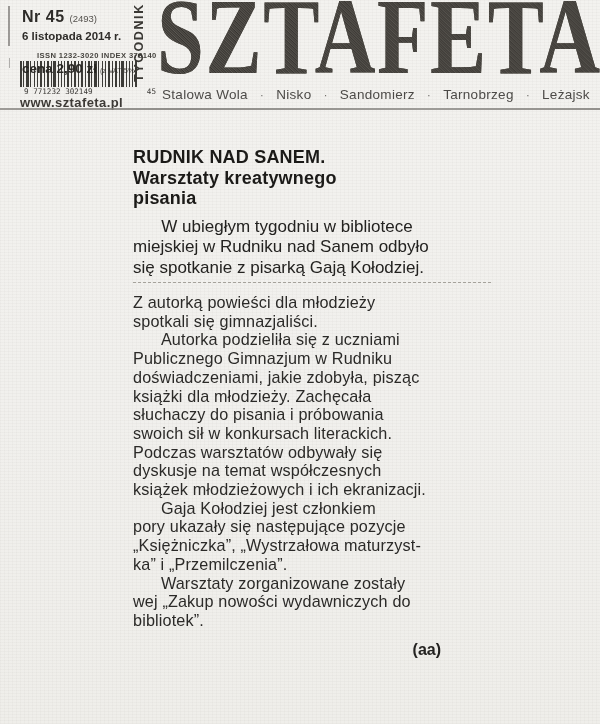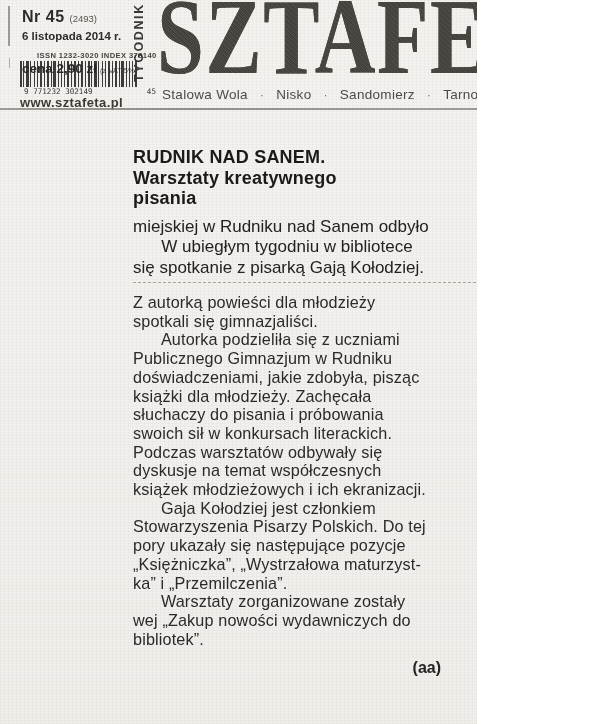--- a/index.html
+++ b/index.html
@@ -1,17 +1,17 @@
 <!DOCTYPE html>
 <html><head>
 <meta charset="utf-8">
 <style>
   html,body{margin:0;padding:0;}
   .page{
-    position:relative; width:477px; height:724px; overflow:hidden;
+    position:relative; width:600px; height:724px; overflow:hidden;
     background:linear-gradient(180deg,#f3f2ef 0%,#f1f0ed 55%,#efeeea 100%);
     font-family:"Liberation Sans", sans-serif; color:#2b2a28;
   }
   .noise{
     position:absolute; inset:0; pointer-events:none;
     background:
       repeating-linear-gradient(0deg, rgba(110,105,98,0.035) 0 1px, transparent 1px 3px),
       repeating-linear-gradient(90deg, rgba(110,105,98,0.03) 0 1px, transparent 1px 4px);
   }
   .edge-mark{position:absolute; background:#6e6c69;}
@@ -131,39 +131,38 @@
   </div>
   <div class="header-rule"></div>
 
   <div class="article">
     <div class="headline">
         <div>RUDNIK NAD SANEM.</div>
         <div>Warsztaty kreatywnego</div>
         <div>pisania</div>
       </div>
     <div class="lead">
+        <div>      W ubiegłym tygodniu w bibliotece</div>
         <div>miejskiej w Rudniku nad Sanem odbyło</div>
-        <div>      W ubiegłym tygodniu w bibliotece</div>
         <div>się spotkanie z pisarką Gają Kołodziej.</div>
       </div>
     <div class="lead-sep"></div>
     <div class="body">
         <div>Z autorką powieści dla młodzieży</div>
         <div>spotkali się gimnazjaliści.</div>
         <div>      Autorka podzieliła się z uczniami</div>
         <div>Publicznego Gimnazjum w Rudniku</div>
         <div>doświadczeniami, jakie zdobyła, pisząc</div>
         <div>książki dla młodzieży. Zachęcała</div>
         <div>słuchaczy do pisania i próbowania</div>
         <div>swoich sił w konkursach literackich.</div>
         <div>Podczas warsztatów odbywały się</div>
         <div>dyskusje na temat współczesnych</div>
         <div>książek młodzieżowych i ich ekranizacji.</div>
         <div>      Gaja Kołodziej jest członkiem</div>
-        <div>Stowarzyszenia Pisarzy Polskich. Do tej</div>
         <div>pory ukazały się następujące pozycje</div>
         <div>„Księżniczka”, „Wystrzałowa maturzyst-</div>
         <div>ka” i „Przemilczenia”.</div>
         <div>      Warsztaty zorganizowane zostały</div>
         <div>wej „Zakup nowości wydawniczych do</div>
         <div>bibliotek”.</div>
       </div>
     <div class="byline">(aa)</div>
   </div>
 </div>

